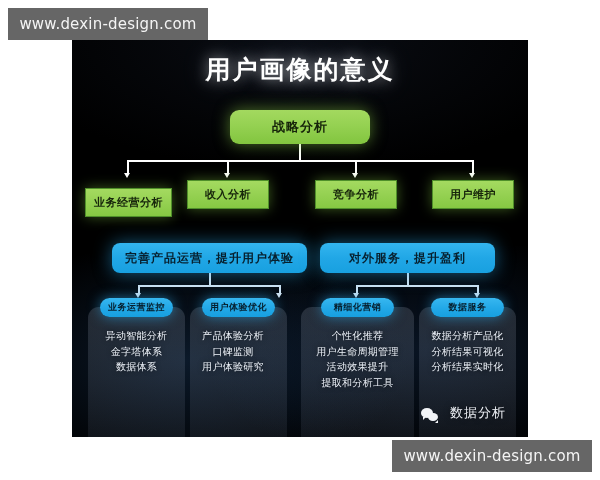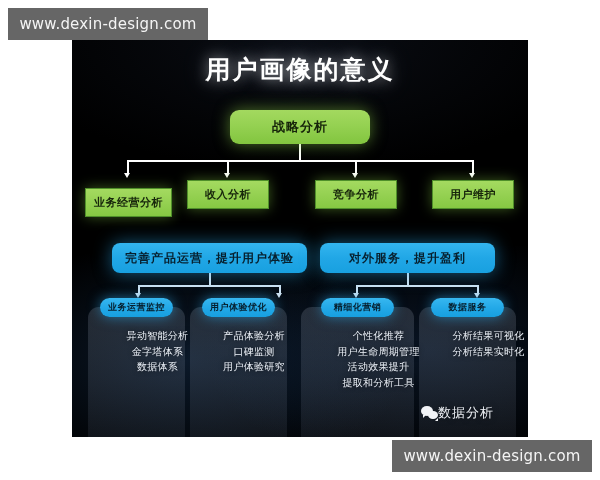--- a/index.html
+++ b/index.html
@@ -113,42 +113,41 @@
   }
   .plist {
     position: absolute; top: 288px;
     text-align: center;
     color: #eef3fa;
     font-size: 10px;
     line-height: 15.5px;
     letter-spacing: .3px;
     text-shadow: 0 0 5px rgba(0,0,0,.65);
     z-index: 6;
-    margin-left: 21px;
   }
   .plist div { white-space: nowrap; }
 
   
   .ln { position: absolute; background: #ffffff; z-index: 4; }
   .vl { width: 1.5px; }
   .hl { height: 1.5px; }
   .arw {
     position: absolute; z-index: 4;
     width: 0; height: 0;
     border-left: 3.5px solid transparent;
     border-right: 3.5px solid transparent;
     border-top: 5px solid #ffffff;
   }
   .ln-b { background: #cfe3f2; }
   .arw-b { border-top-color: #cfe3f2; }
 
   
   .wx {
     position: absolute; left: 349px; top: 364px;
-    display: flex; align-items: center; gap: 0;
+    display: flex; align-items: flex-end; gap: 12px;
     z-index: 7;
   }
   .wx-logo { position: relative; width: 17px; height: 14px; }
   .wx-logo .b1, .wx-logo .b2 {
     position: absolute; border-radius: 50%; background: #f2f4f7;
   }
   .wx-logo .b1 { width: 12px; height: 10px; left: 0; top: 0; }
   .wx-logo .b2 { width: 9.5px; height: 8px; left: 7px; top: 5px; }
   .wx-logo .t1, .wx-logo .t2 {
     position: absolute; width: 0; height: 0; border-style: solid;
@@ -243,20 +242,21 @@
     <div>口碑监测</div>
     <div>用户体验研究</div>
   </div>
   <div class="plist" style="left:229px; width:113px;">
     <div>个性化推荐</div>
     <div>用户生命周期管理</div>
     <div>活动效果提升</div>
     <div>提取和分析工具</div>
   </div>
   <div class="plist" style="left:347px; width:97px;">
+    <div>数据分析产品化</div>
     <div>分析结果可视化</div>
     <div>分析结果实时化</div>
   </div>
 
   <div class="wx">
     <span class="wx-logo">
       <span class="b1"></span>
         <span class="t1"></span>
       <span class="b2"></span>
         <span class="t2"></span>

